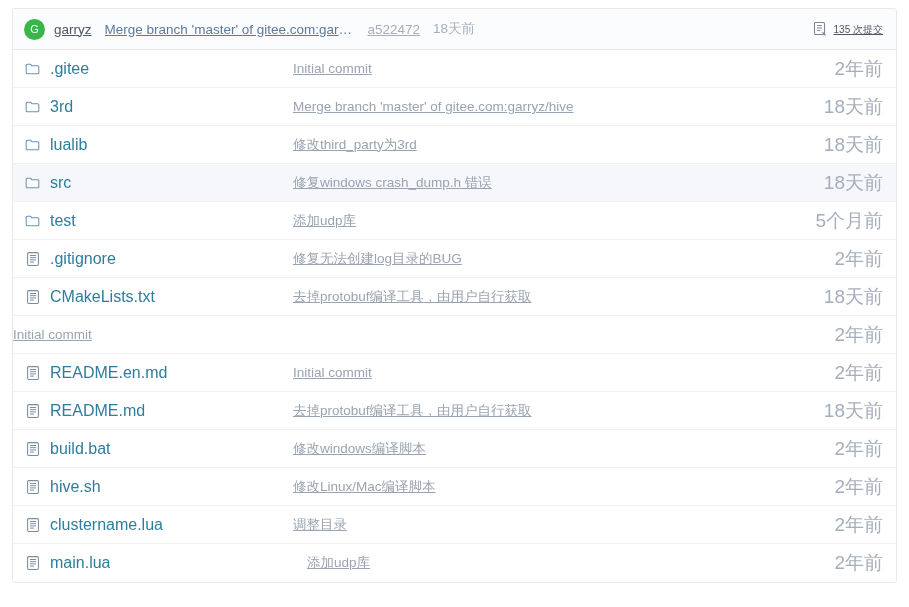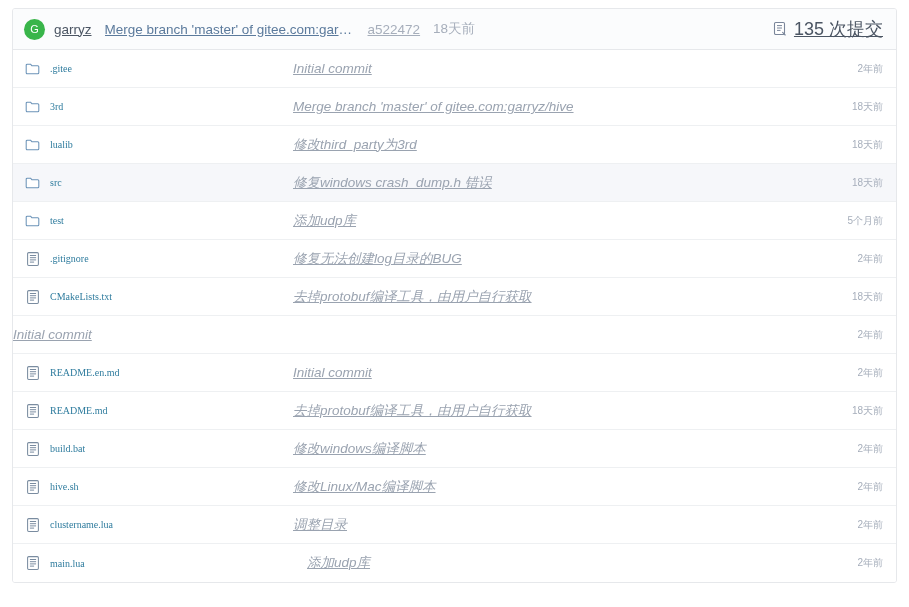--- a/index.html
+++ b/index.html
@@ -83,24 +83,24 @@
 
   .commit-age {
     color: #a6aebb;
     font-size: 13.5px;
     white-space: nowrap;
   }
 
   .commit-count {
     margin-left: auto;
     display: flex;
-    align-items: center;
+    align-items: flex-end;
     gap: 6px;
     color: #4b5563;
-    font-size: 18px;
+    font-size: 10px;
     white-space: nowrap;
   }
 
   .commit-count svg { display: block; }
 
   
   .file-row {
     display: flex;
     align-items: center;
     height: 38px;
@@ -122,46 +122,44 @@
   .row-icon {
     flex: 0 0 auto;
     width: 16px; height: 16px;
     margin-right: 9px;
     display: block;
   }
   .row-icon svg { display: block; }
 
   .name-link {
     color: #2f7c9e;
-    font-size: 10px;
+    font-size: 16px;
     text-decoration: none;
     overflow: hidden;
     text-overflow: ellipsis;
     white-space: nowrap;
-    font-family: Liberation Serif, serif;
   }
 
   .cell-message {
     flex: 1 1 auto;
     min-width: 0;
     padding-right: 16px;
     color: #9aa3b0;
     font-size: 13.5px;
     overflow: hidden;
     text-overflow: ellipsis;
     white-space: nowrap;
-    font-style: italic;
   }
 
   .cell-age {
     flex: 0 0 104px;
     text-align: right;
     padding-right: 13px;
     color: #a6aebb;
-    font-size: 10px;
+    font-size: 19px;
     white-space: nowrap;
   }
 </style>
 </head>
 <body>
 
 <div id="repo-browser">
 
   <div class="file-table">
 

